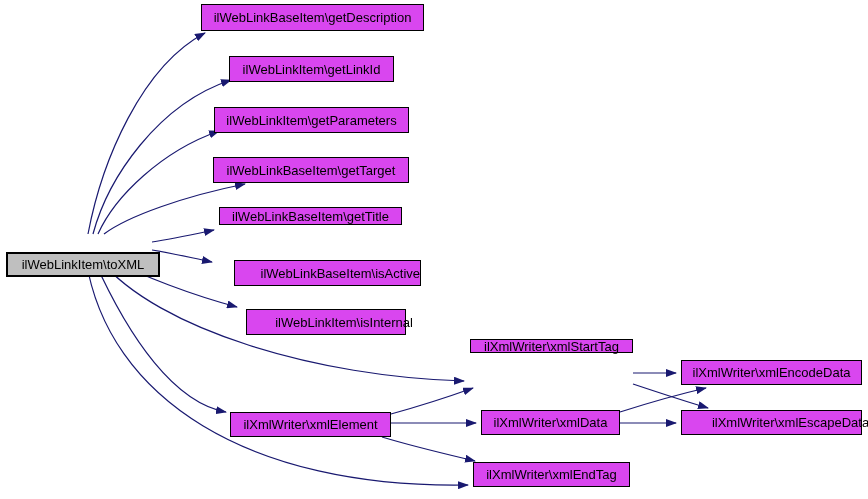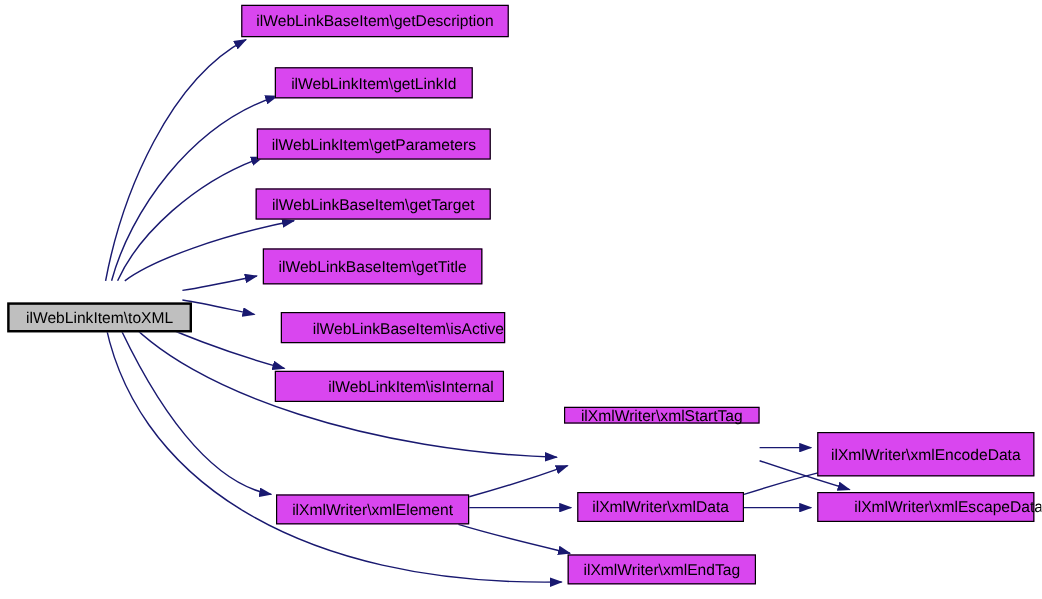--- a/index.html
+++ b/index.html
@@ -80,41 +80,41 @@
       </div>
       <div class="node" style="left: 229px; top: 56px; width: 165px; height: 26px;">
         <span>ilWebLinkItem\getLinkId</span>
       </div>
       <div class="node" style="left: 214px; top: 107px; width: 195px; height: 26px;">
         <span>ilWebLinkItem\getParameters</span>
       </div>
       <div class="node" style="left: 213px; top: 157px; width: 196px; height: 26px;">
         <span>ilWebLinkBaseItem\getTarget</span>
       </div>
-      <div class="node" style="left: 219px; top: 207px; width: 183px; height: 30px;">
+      <div class="node" style="left: 219px; top: 207px; width: 183px; height: 18px;">
         <span>ilWebLinkBaseItem\getTitle</span>
       </div>
       <div class="node" style="left: 234px; top: 260px; width: 187px; height: 26px; justify-content: flex-end;">
         <span>ilWebLinkBaseItem\isActive</span>
       </div>
-      <div class="node" style="left: 229px; top: 309px; width: 191px; height: 26px; padding-left: 36px;">
+      <div class="node" style="left: 246px; top: 309px; width: 160px; height: 26px; padding-left: 36px;">
         <span>ilWebLinkItem\isInternal</span>
       </div>
       <div class="node" style="left: 230px; top: 412px; width: 161px; height: 25px;">
         <span>ilXmlWriter\xmlElement</span>
       </div>
       <div class="node" style="left: 470px; top: 339px; width: 163px; height: 14px;">
         <span>ilXmlWriter\xmlStartTag</span>
       </div>
       <div class="node" style="left: 481px; top: 410px; width: 139px; height: 25px;">
         <span>ilXmlWriter\xmlData</span>
       </div>
       <div class="node" style="left: 473px; top: 462px; width: 157px; height: 25px;">
         <span>ilXmlWriter\xmlEndTag</span>
       </div>
-      <div class="node" style="left: 681px; top: 360px; width: 181px; height: 37px;">
+      <div class="node" style="left: 681px; top: 360px; width: 181px; height: 25px;">
         <span>ilXmlWriter\xmlEncodeData</span>
       </div>
       <div class="node" style="left: 681px; top: 410px; width: 181px; height: 25px; padding-left: 38px;">
         <span>ilXmlWriter\xmlEscapeData</span>
       </div>
     </div>
 </div>
 
 </body></html>

